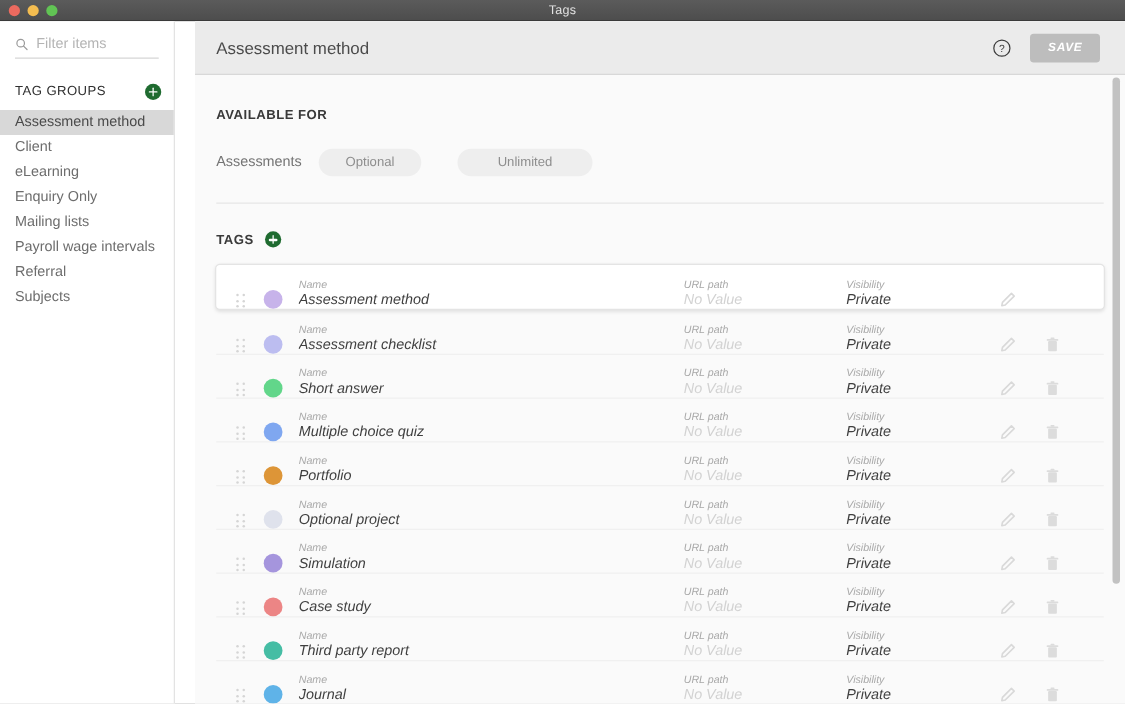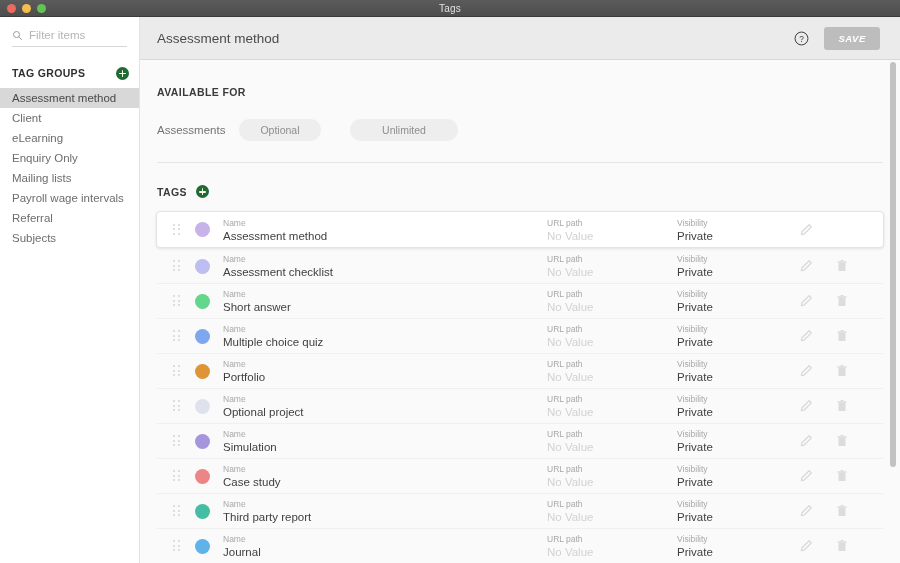--- a/index.html
+++ b/index.html
@@ -43,20 +43,21 @@
     color: #e2e2e2;
     letter-spacing: .2px;
   }
 
   
   .body {
     position: relative;
     display: flex;
     height: 546px;
     background: #fff;
+    gap: 16px;
   }
 
   
   .sidebar {
     width: 140px;
     flex: 0 0 140px;
     background: #ffffff;
     border-right: 1px solid #e3e3e3;
     padding-top: 12px;
     position: relative;
@@ -85,21 +86,21 @@
   .group-head {
     margin-top: 17px;
     padding: 0 10px 0 12px;
     display: flex;
     align-items: center;
     justify-content: space-between;
     height: 18px;
   }
   .group-title {
     font-size: 10.5px;
-    font-weight: bold;
+    font-weight: normal;
     color: #2f2f2f;
     letter-spacing: .35px;
   }
   .plus-btn {
     width: 13px; height: 13px;
     border-radius: 50%;
     background: #1f6b30;
     position: relative;
     flex: 0 0 13px;
     cursor: pointer;
@@ -221,25 +222,26 @@
     gap: 9px;
     padding: 0 17px;
     margin-top: 22px;
   }
 
   .tag-list { margin-top: 13px; position: relative; }
 
   .tag-row {
     position: relative;
     display: flex;
-    align-items: center;
+    align-items: flex-end;
     height: 35px;
     padding: 0 4px 0 16px;
     border-bottom: 1px solid #f0f0f0;
     margin: 0 17px 0 17px;
+    font-style: italic;
   }
   .tag-row.selected {
     background: #ffffff;
     border: 1px solid #e4e4e4;
     border-radius: 4px;
     box-shadow: 0 1px 3px rgba(0,0,0,.10);
     height: 37px;
     margin: 0 16px 1px 16px;
     z-index: 2;
   }

